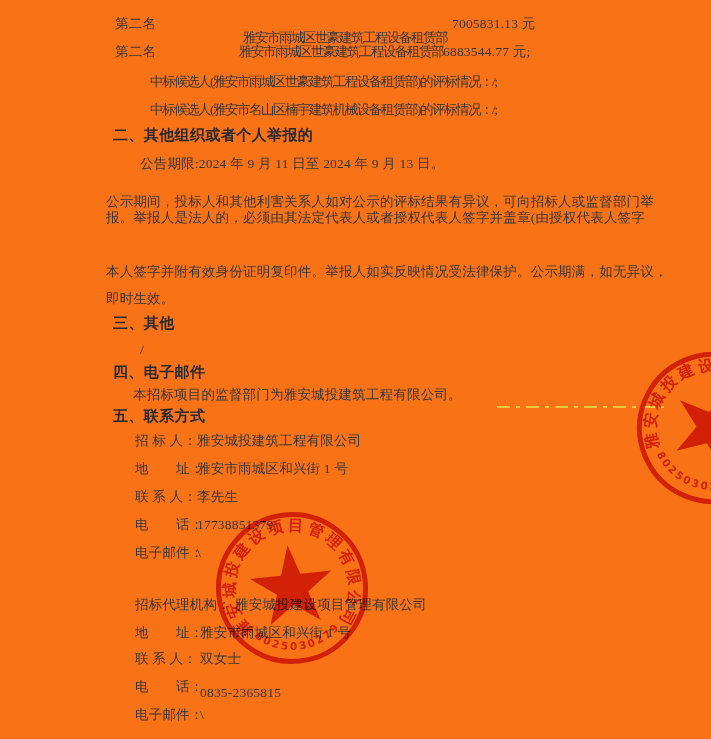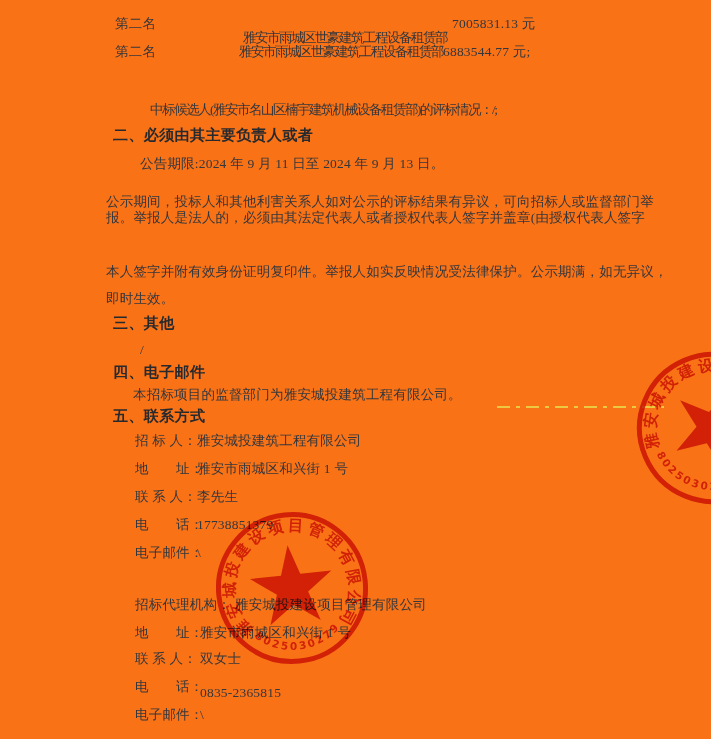--- a/index.html
+++ b/index.html
@@ -59,23 +59,24 @@
 <div class="page">
 
   <span class="t" style="left:115px;top:16px">第二名</span>
   <span class="t tight" style="left:243px;top:30px">雅安市雨城区世豪建筑工程设备租赁部</span>
   <span class="t" style="left:452px;top:16px">7005831.13 元</span>
 
   <span class="t" style="left:115px;top:44px">第二名</span>
   <span class="t tight" style="left:239px;top:44px">雅安市雨城区世豪建筑工程设备租赁部</span>
   <span class="t" style="left:443px;top:44px">6883544.77 元;</span>
 
+  <span class="t tight" style="left:150px;top:74px">中标候选人(雅安市雨城区世豪建筑工程设备租赁部)的评标情况：/;</span>
   <span class="t tight" style="left:150px;top:102px">中标候选人(雅安市名山区楠宇建筑机械设备租赁部)的评标情况：/;</span>
 
-  <span class="t h" style="left:113px;top:127px">二、必须由其主要负责人或者</span>
+  <span class="t h" style="left:113px;top:127px">二、其他组织或者个人举报的</span>
   <span class="t" style="left:140px;top:156px">公告期限:2024 年 9 月 11 日至 2024 年 9 月 13 日。</span>
   <span class="t" style="left:106px;top:194px">公示期间，投标人和其他利害关系人如对公示的评标结果有异议，可向招标人或监督部门举</span>
   <span class="t" style="left:106px;top:210px">报。举报人是法人的，必须由其法定代表人或者授权代表人签字并盖章(由授权代表人签字</span>
   <span class="t" style="left:106px;top:264px">本人签字并附有效身份证明复印件。举报人如实反映情况受法律保护。公示期满，如无异议，</span>
   <span class="t" style="left:106px;top:291px">即时生效。</span>
 
   <span class="t h" style="left:113px;top:315px">三、其他</span>
   <span class="t" style="left:140px;top:342px">/</span>
 
   <span class="t h" style="left:113px;top:364px">四、电子邮件</span>

